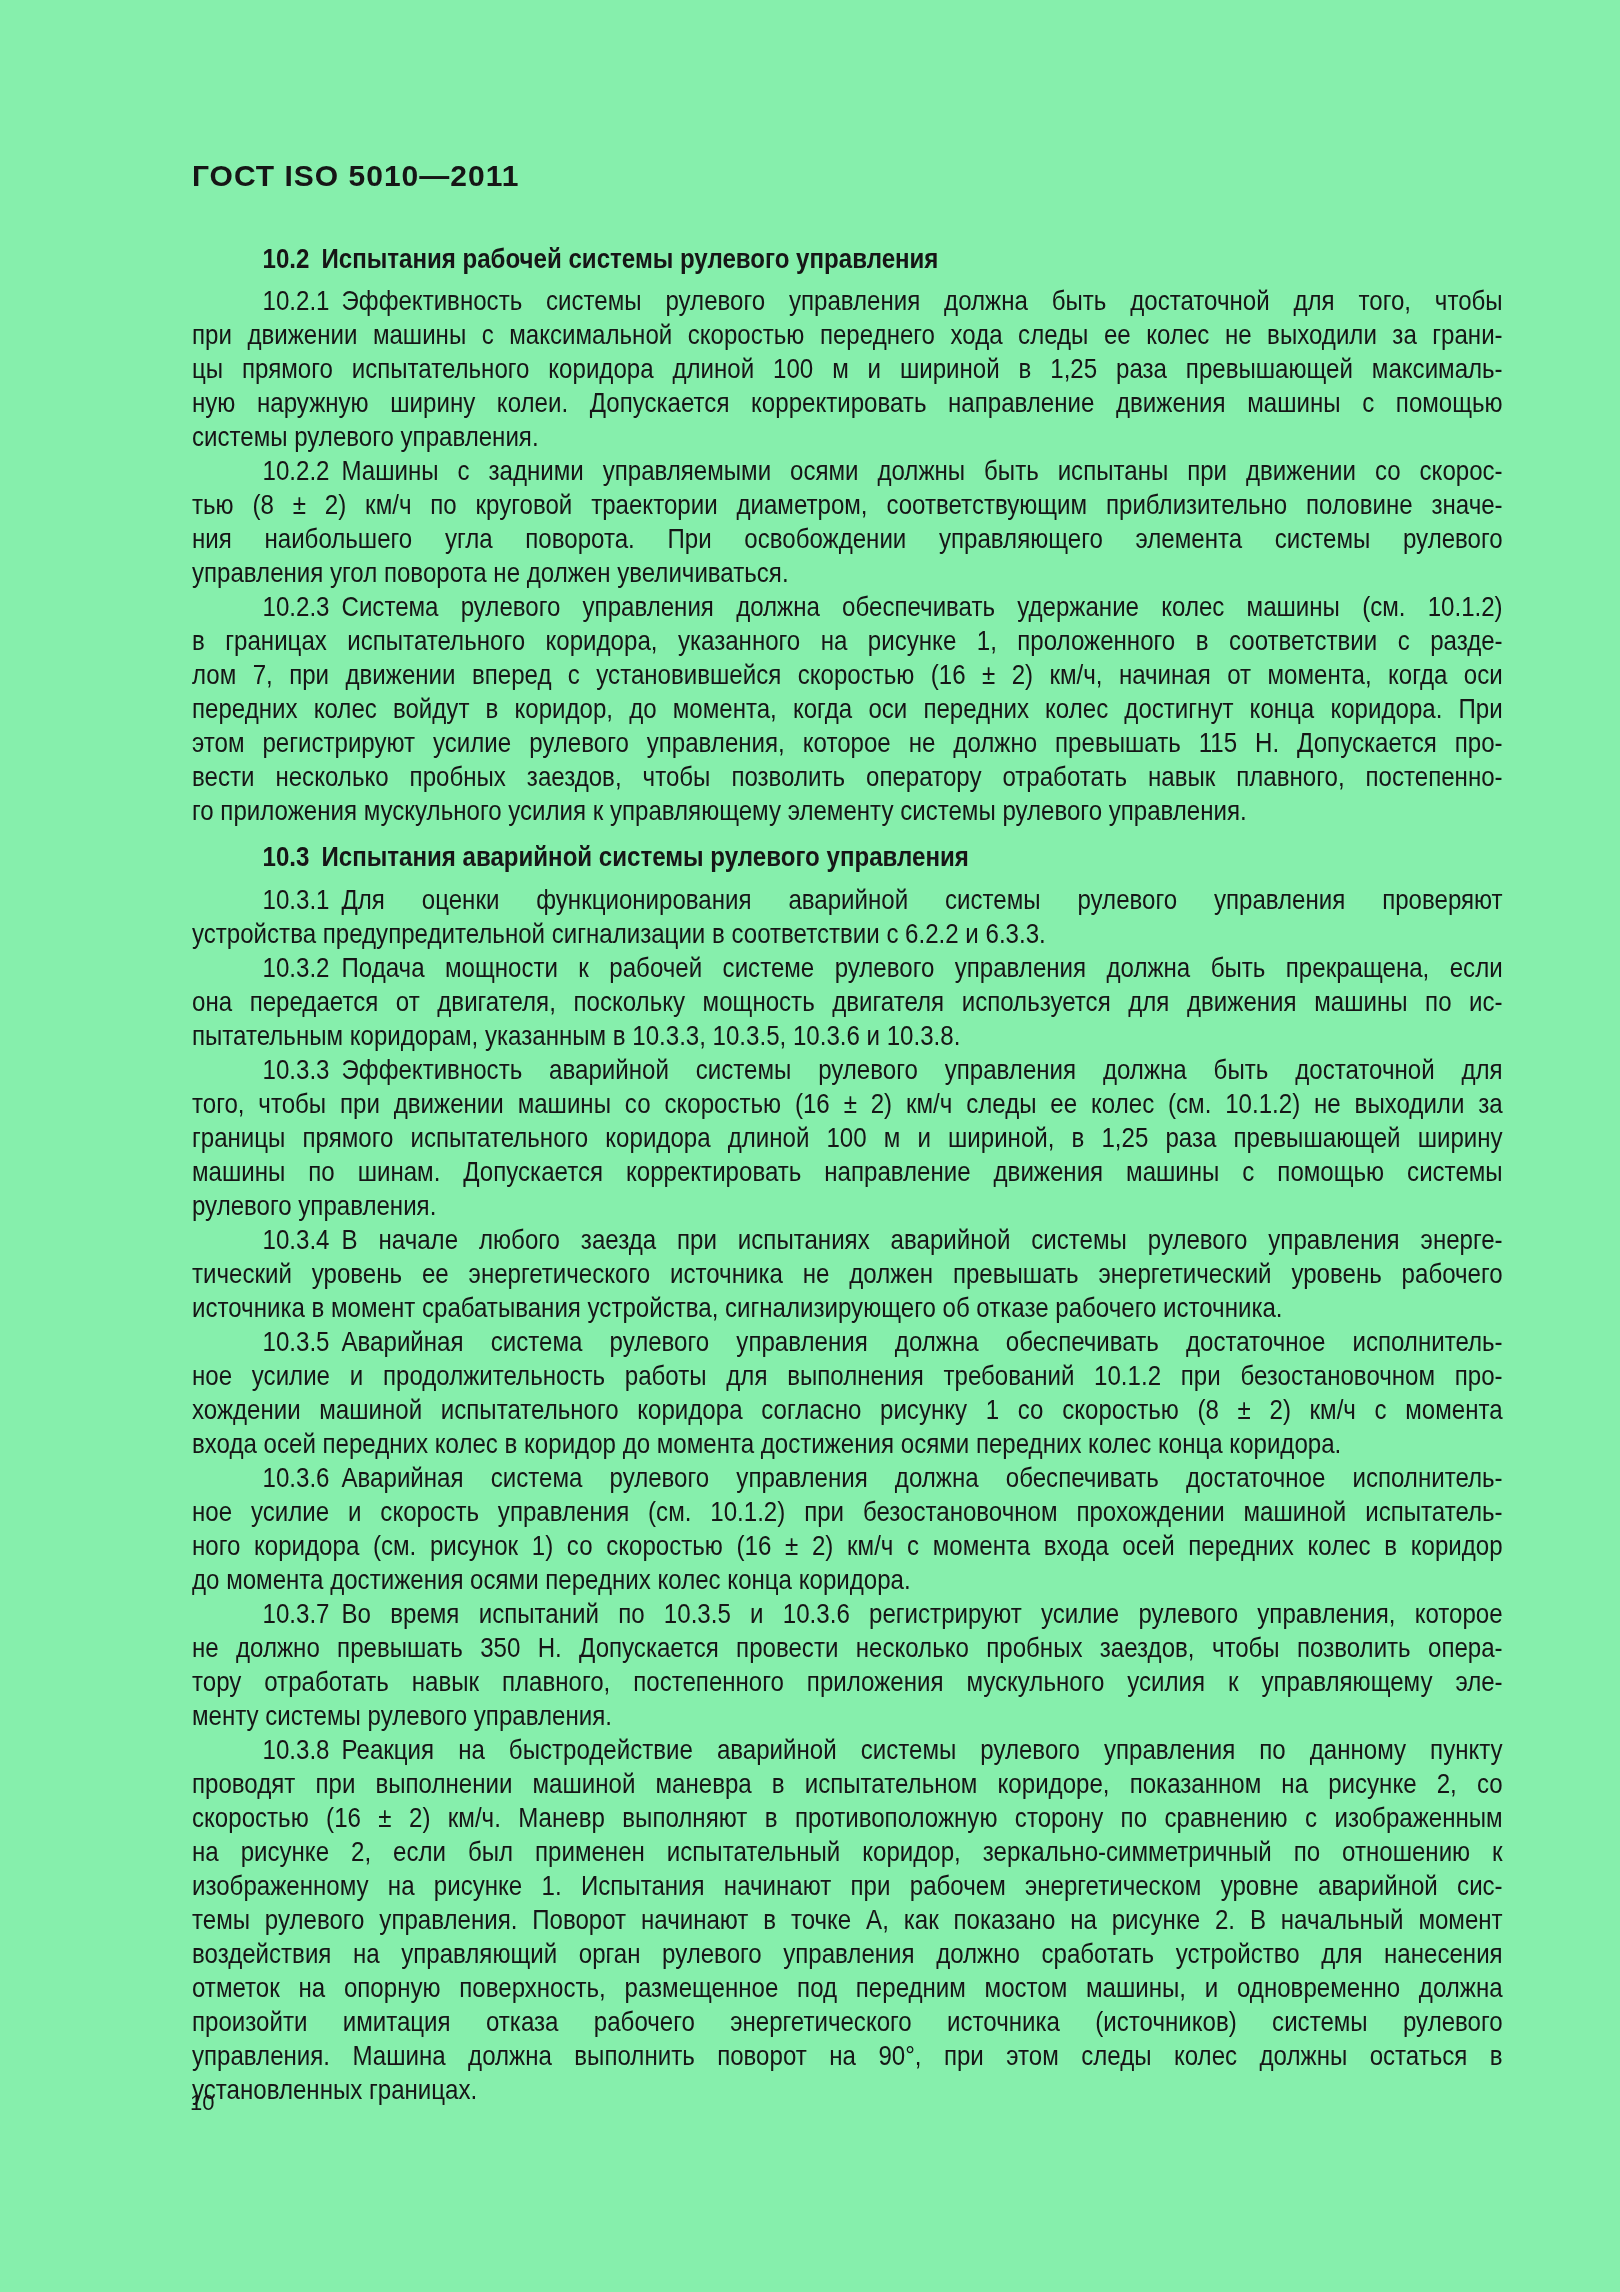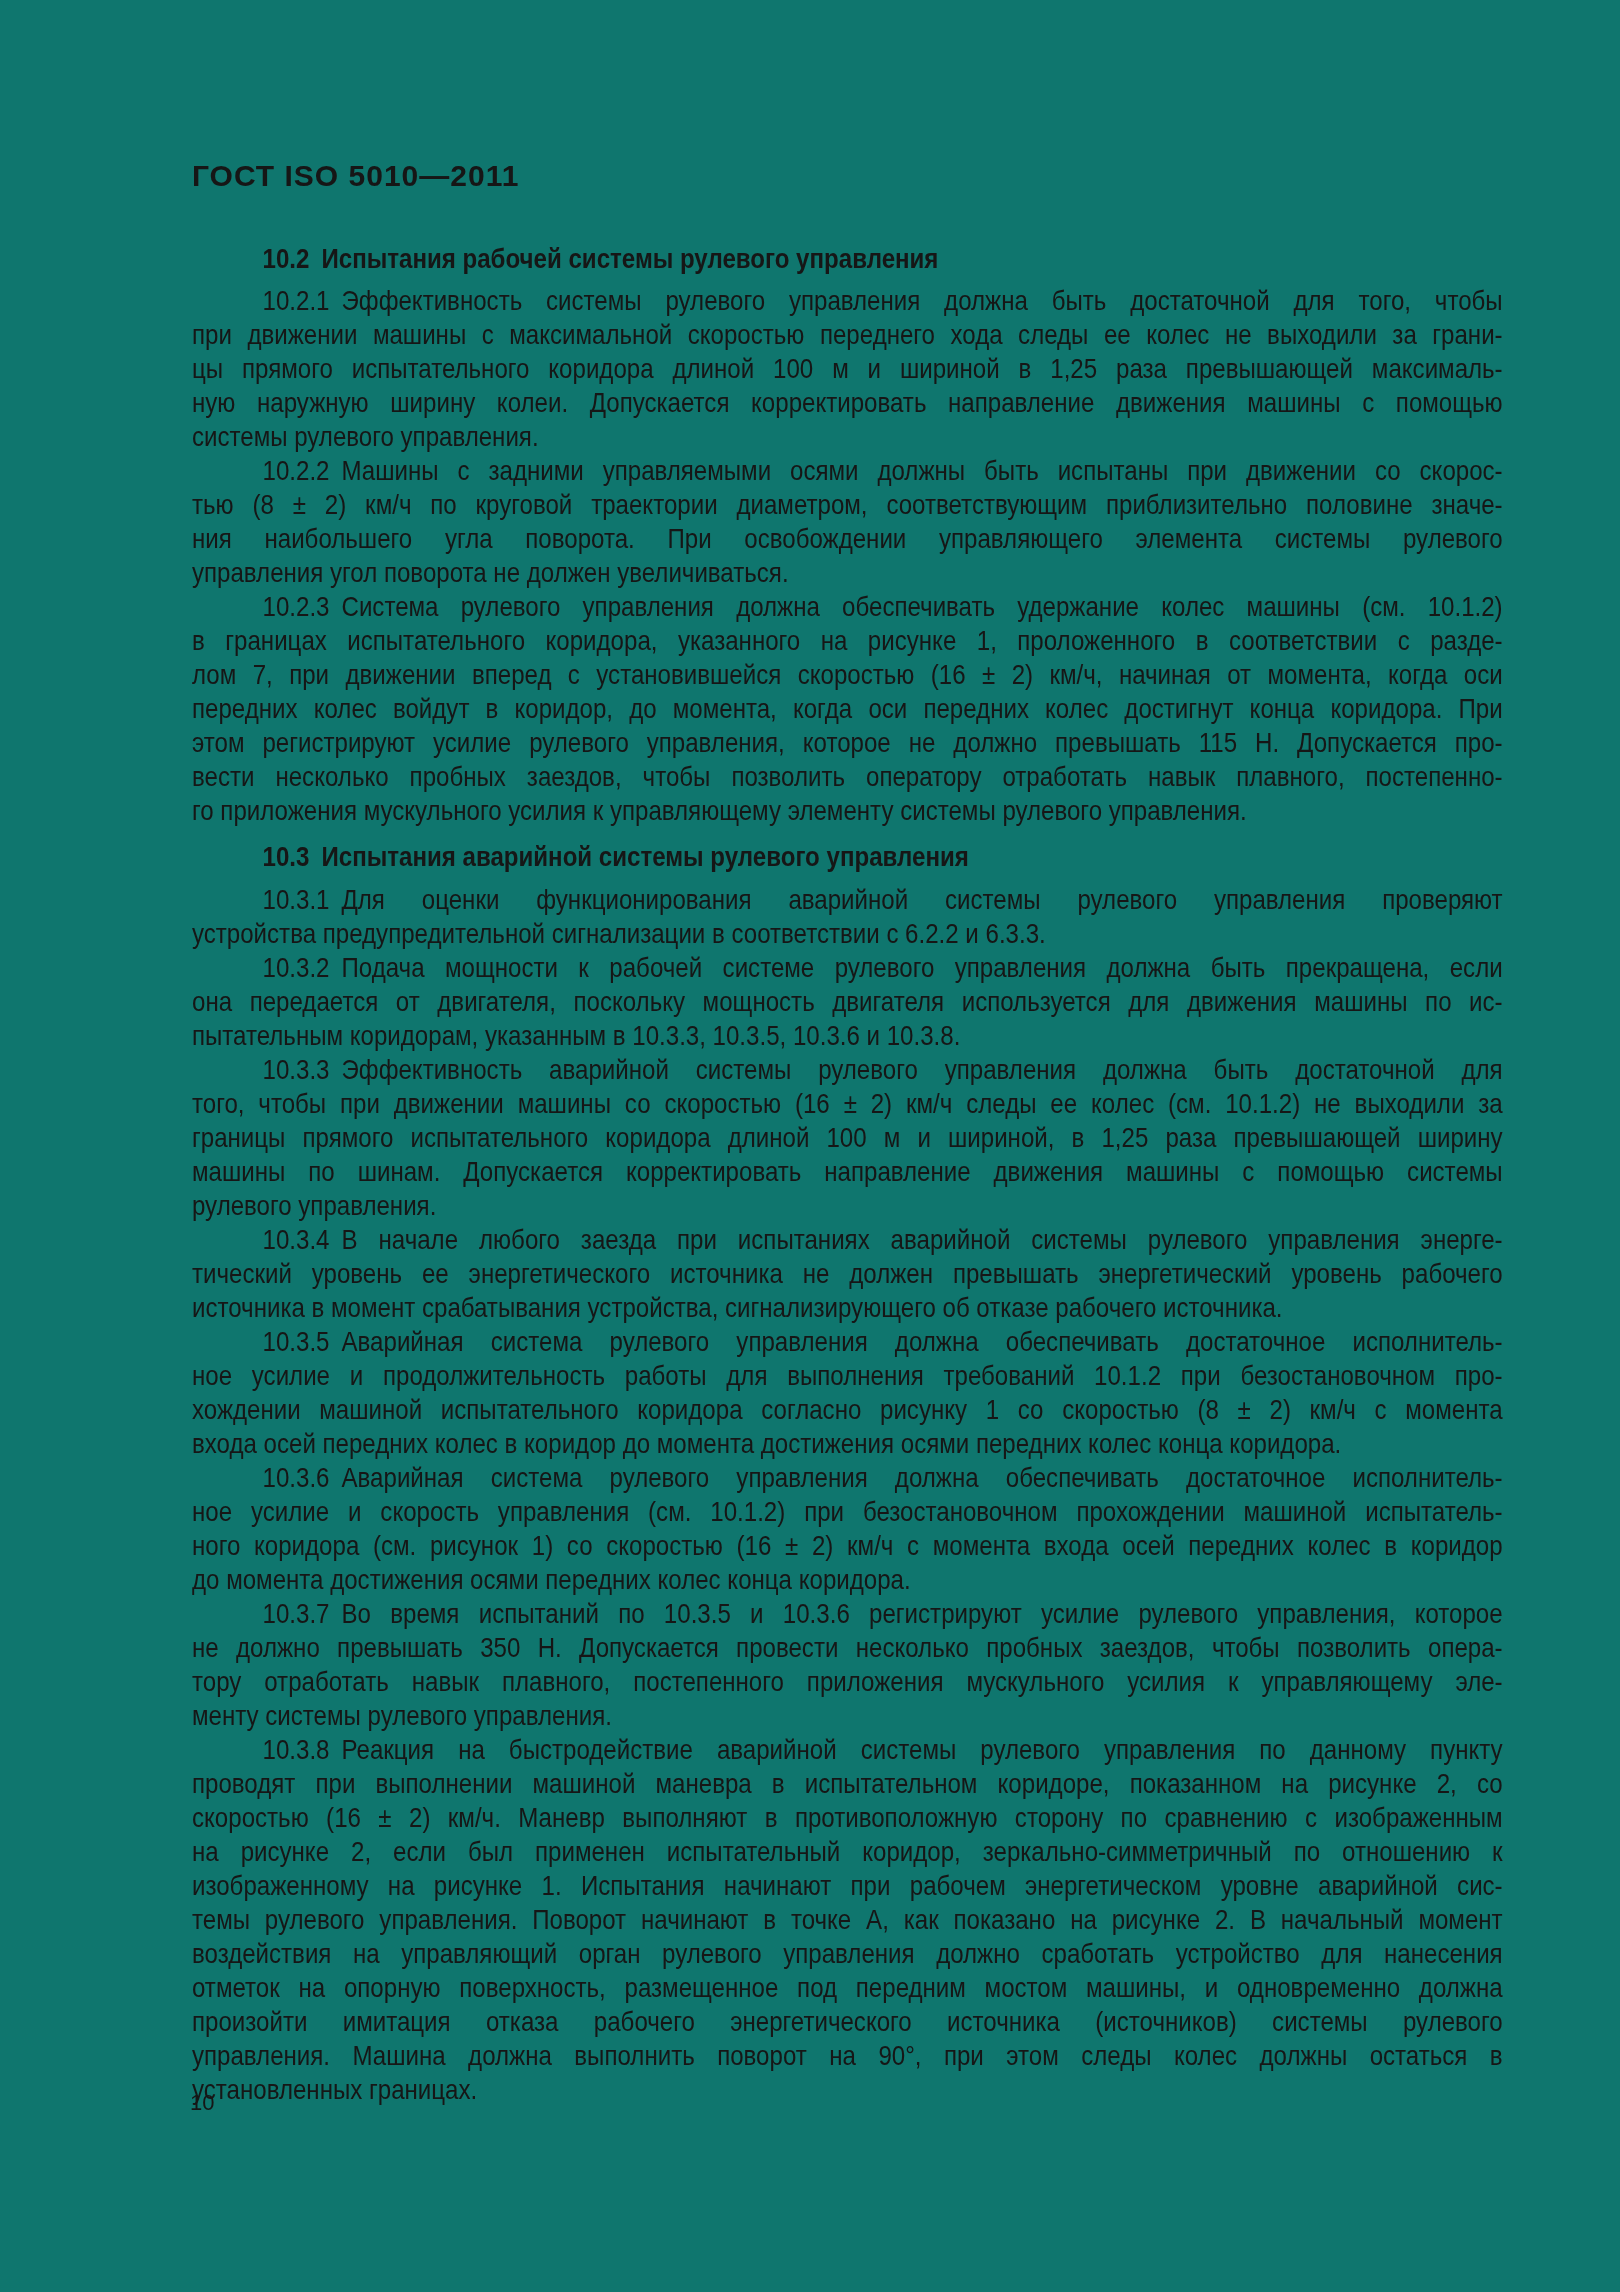--- a/index.html
+++ b/index.html
@@ -13,21 +13,21 @@
     position: relative;
     overflow: hidden;
     font-family: "Liberation Sans", "DejaVu Sans", sans-serif;
     color: #161616;
   }
   .page {
     position: absolute;
     left: 0; top: 0;
     width: 1620px;
     height: 2293px;
-    background: #0f766e;
+    background: #86efac;
   }
   
   .doc-header {
     position: absolute;
     left: 192px;
     top: 159px;
     font-size: 30px;
     font-weight: bold;
     letter-spacing: 1px;
     white-space: nowrap;

